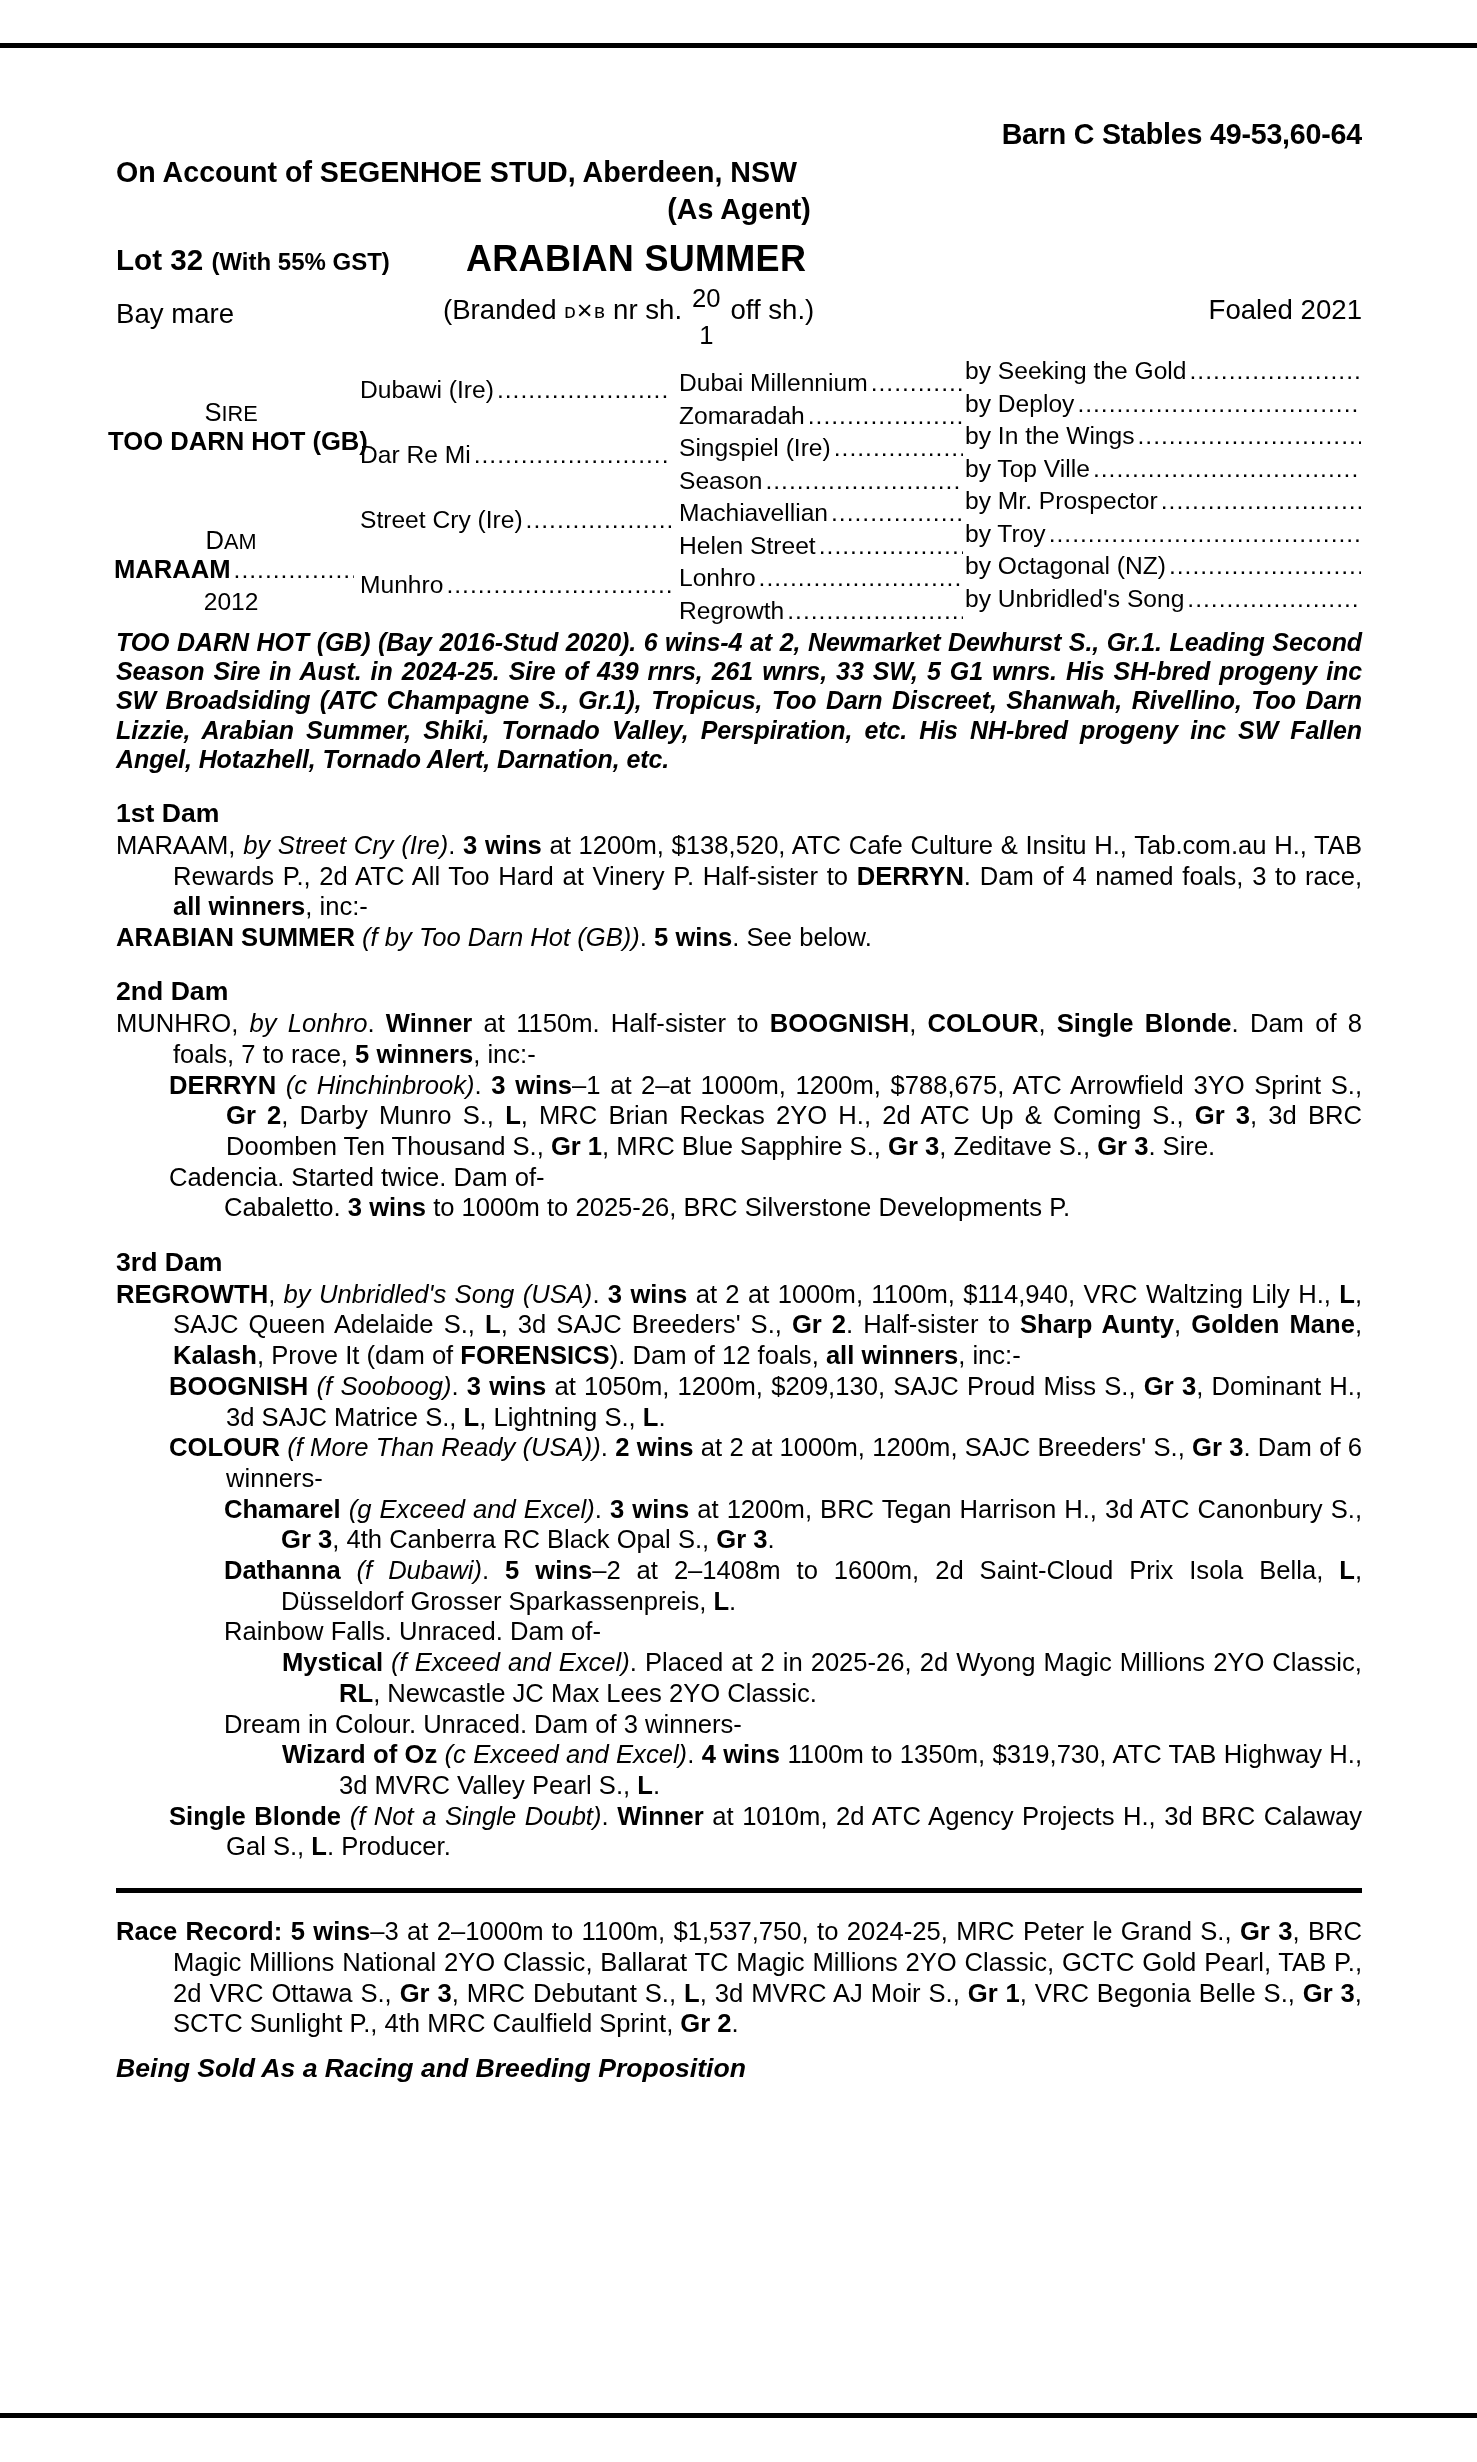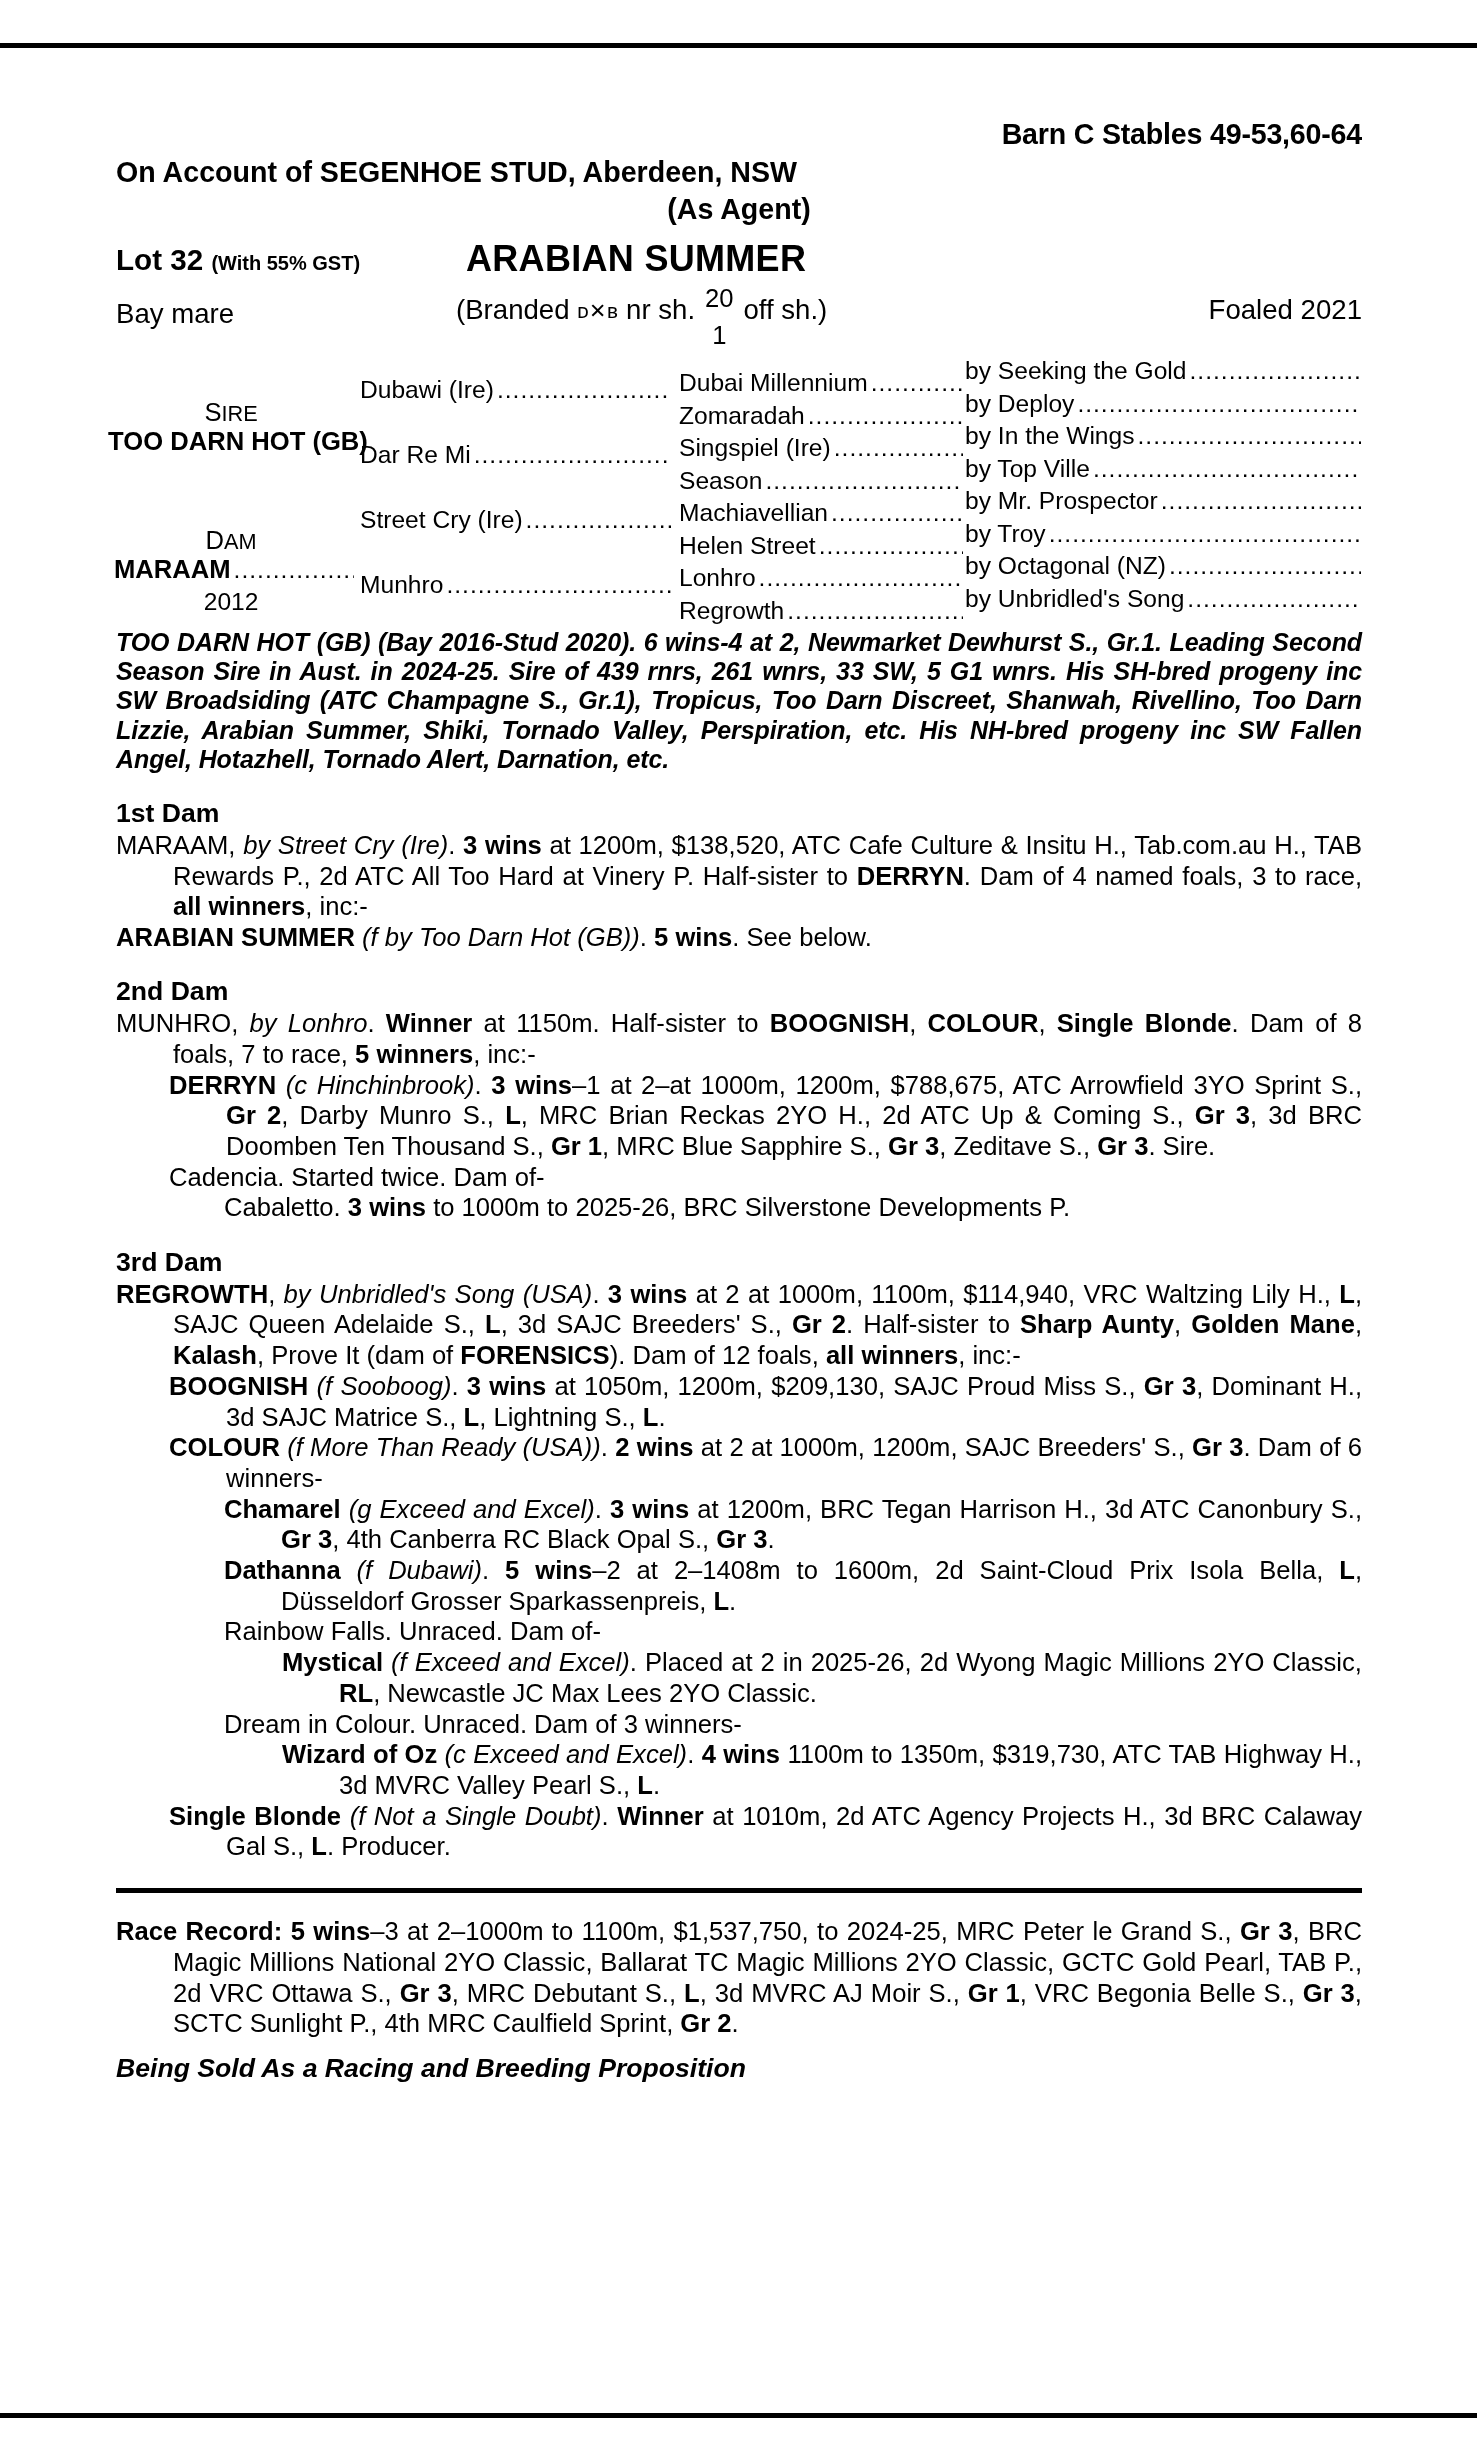--- a/index.html
+++ b/index.html
@@ -50,35 +50,35 @@
   }
   .lotline {
     position: relative;
     margin-top: 11.8px;
     height: 43px;
   }
   .lot {
     position: absolute; left: 0; top: 5.9px;
     font-weight: bold; font-size: 29.6px;
   }
-  .lot .gst { font-size: 20px; }
+  .lot .gst { font-size: 24px; }
   .horsename {
     position: absolute; left: 350px; top: 0;
     font-weight: bold; font-size: 36px;
     letter-spacing: 0.3px;
   }
   .descline {
     position: relative;
     margin-top: 5.9px;
     height: 47px;
     font-size: 27.6px;
   }
   .colour { position: absolute; left: 0; top: 12px; }
   .branded {
-    position: absolute; left: 340px; top: 7.9px;
+    position: absolute; left: 327px; top: 7.9px;
     white-space: nowrap;
   }
   .brandmark {
     font-size: 20.7px;
     letter-spacing: 0.5px;
     vertical-align: 1px;
   }
   .frac {
     display: inline-block;
     position: relative;

